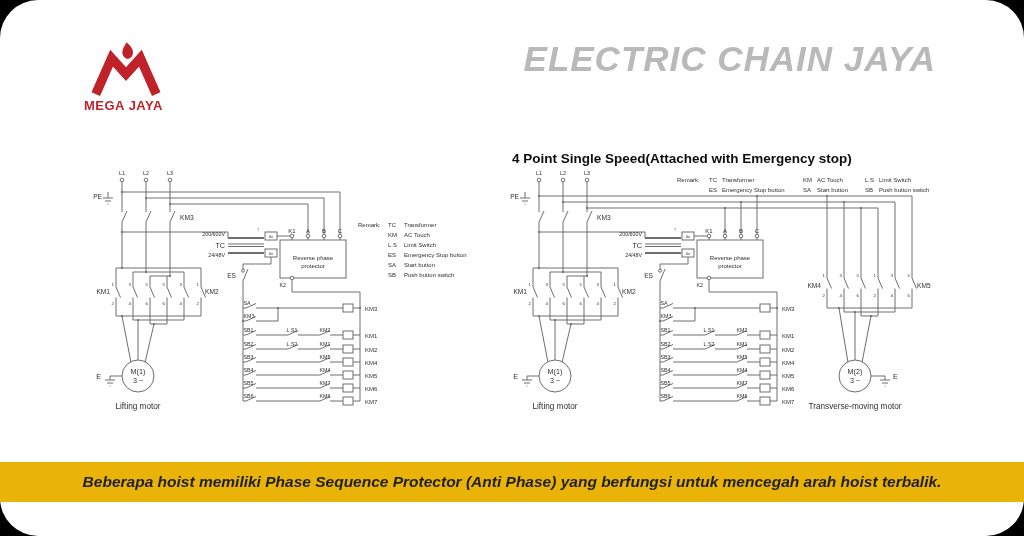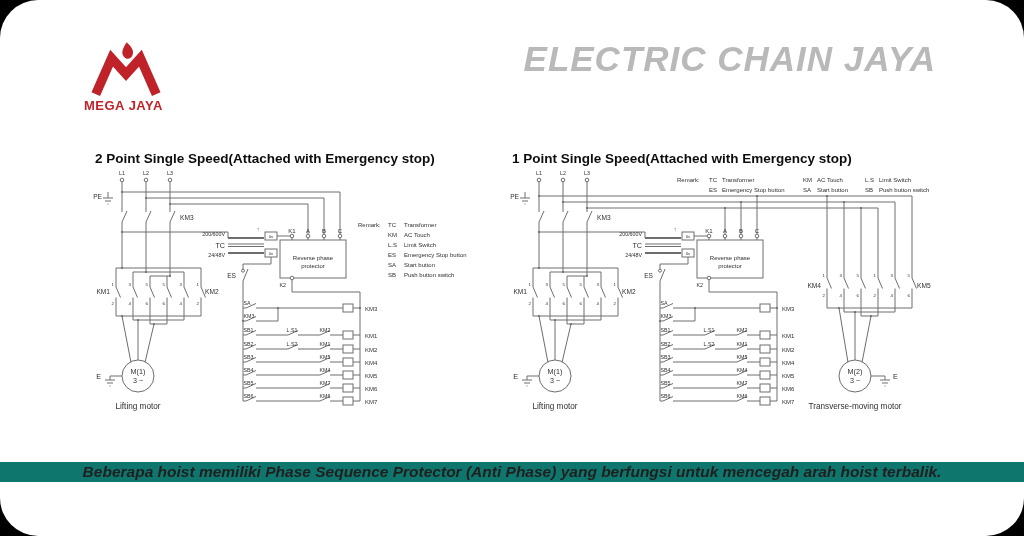--- a/index.html
+++ b/index.html
@@ -9,21 +9,21 @@
   .logo svg{width:72px;height:58px;display:block;margin:0 auto;}
   .logo .brand{font-size:13px;font-weight:bold;color:#bf2329;letter-spacing:.5px;white-space:nowrap;}
   .htitle{position:absolute;top:40px;right:88px;text-align:right;font-style:italic;font-weight:bold;
           font-size:35px;line-height:1.06;color:#b9b9b9;letter-spacing:1px;}
   .dtitle{position:absolute;font-size:13.5px;font-weight:bold;color:#0d0d0d;white-space:nowrap;}
   #t-left{left:95px;top:151px;}
   #t-right{left:512px;top:151px;}
   .dwrap{position:absolute;top:166px;text-align:right;}
   #d-left{left:88px;}
   #d-right{left:505px;}
-  .footer{position:absolute;left:0;right:0;top:462px;height:20px;background:#0f766e;
+  .footer{position:absolute;left:0;right:0;top:462px;height:40px;background:#eab308;
           display:flex;align-items:center;justify-content:center;}
   .footer span{font-style:italic;font-weight:bold;font-size:15.5px;color:#1f1f1f;white-space:nowrap;}
   
   svg text{font-family:"Liberation Sans",sans-serif;fill:#2f2f2f;}
   .w{fill:none;stroke:#6e6e6e;stroke-width:1;}
   .w2{fill:none;stroke:#6e6e6e;stroke-width:1.8;}
   .bx{fill:none;stroke:#6e6e6e;stroke-width:1;}
   .term{fill:#fff;stroke:#6e6e6e;stroke-width:1;}
   .dot{fill:#6e6e6e;}
   .f4{font-size:4.3px;}.f5{font-size:5.3px;}.f6{font-size:6px;}
@@ -41,22 +41,21 @@
       <path d="M8,72 L30,22 L50,44 L70,22 L92,72" fill="none" stroke-width="13" stroke-miterlimit="12" stroke="#bf2329"></path>
       <path d="M51,0 C45,9 43,15 47,20 C50,24 57,24 59,18 C62,11 56,5 51,0 Z" fill="#bf2329"></path>
     </svg>
     <div class="brand">MEGA JAYA</div>
   </div>
 
   <div class="htitle">
     <div>ELECTRIC CHAIN JAYA</div>
   </div>
 
-  <div class="dtitle" id="t-left">2 Point Single Speed(Attached with Emergency stop)</div>
-  <div class="dtitle" id="t-right">1 Point Single Speed(Attached with Emergency stop)</div>
+  <div class="dtitle" id="t-right">4 Point Single Speed(Attached with Emergency stop)</div>
 
   <div class="dwrap" id="d-left">
   <svg width="390" height="262" viewBox="0 0 390 262">
 
     <g>
       <text class="f5 mid" x="34" y="9">L1</text>
       <text class="f5 mid" x="58" y="9">L2</text>
       <text class="f5 mid" x="82" y="9">L3</text>
       <circle class="term" cx="34" cy="14" r="1.8"></circle>
             <circle class="term" cx="58" cy="14" r="1.8"></circle>

